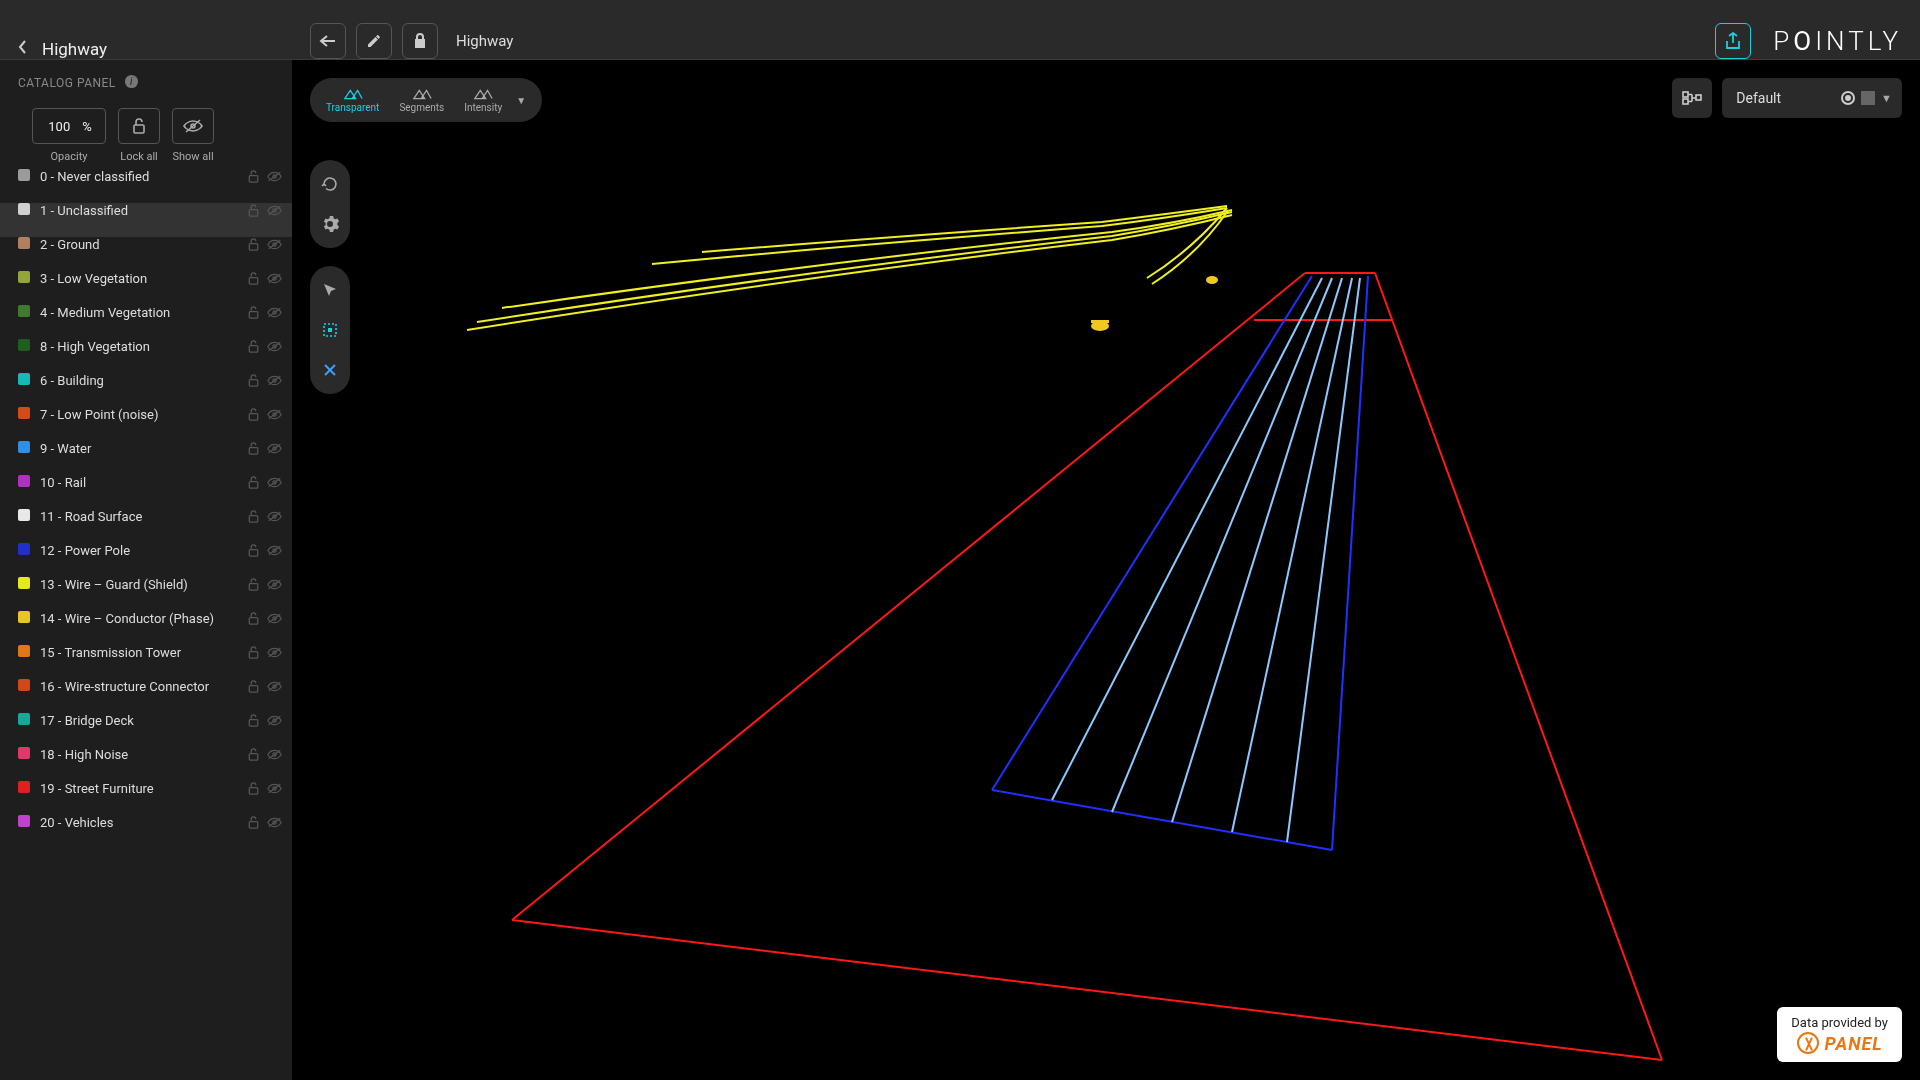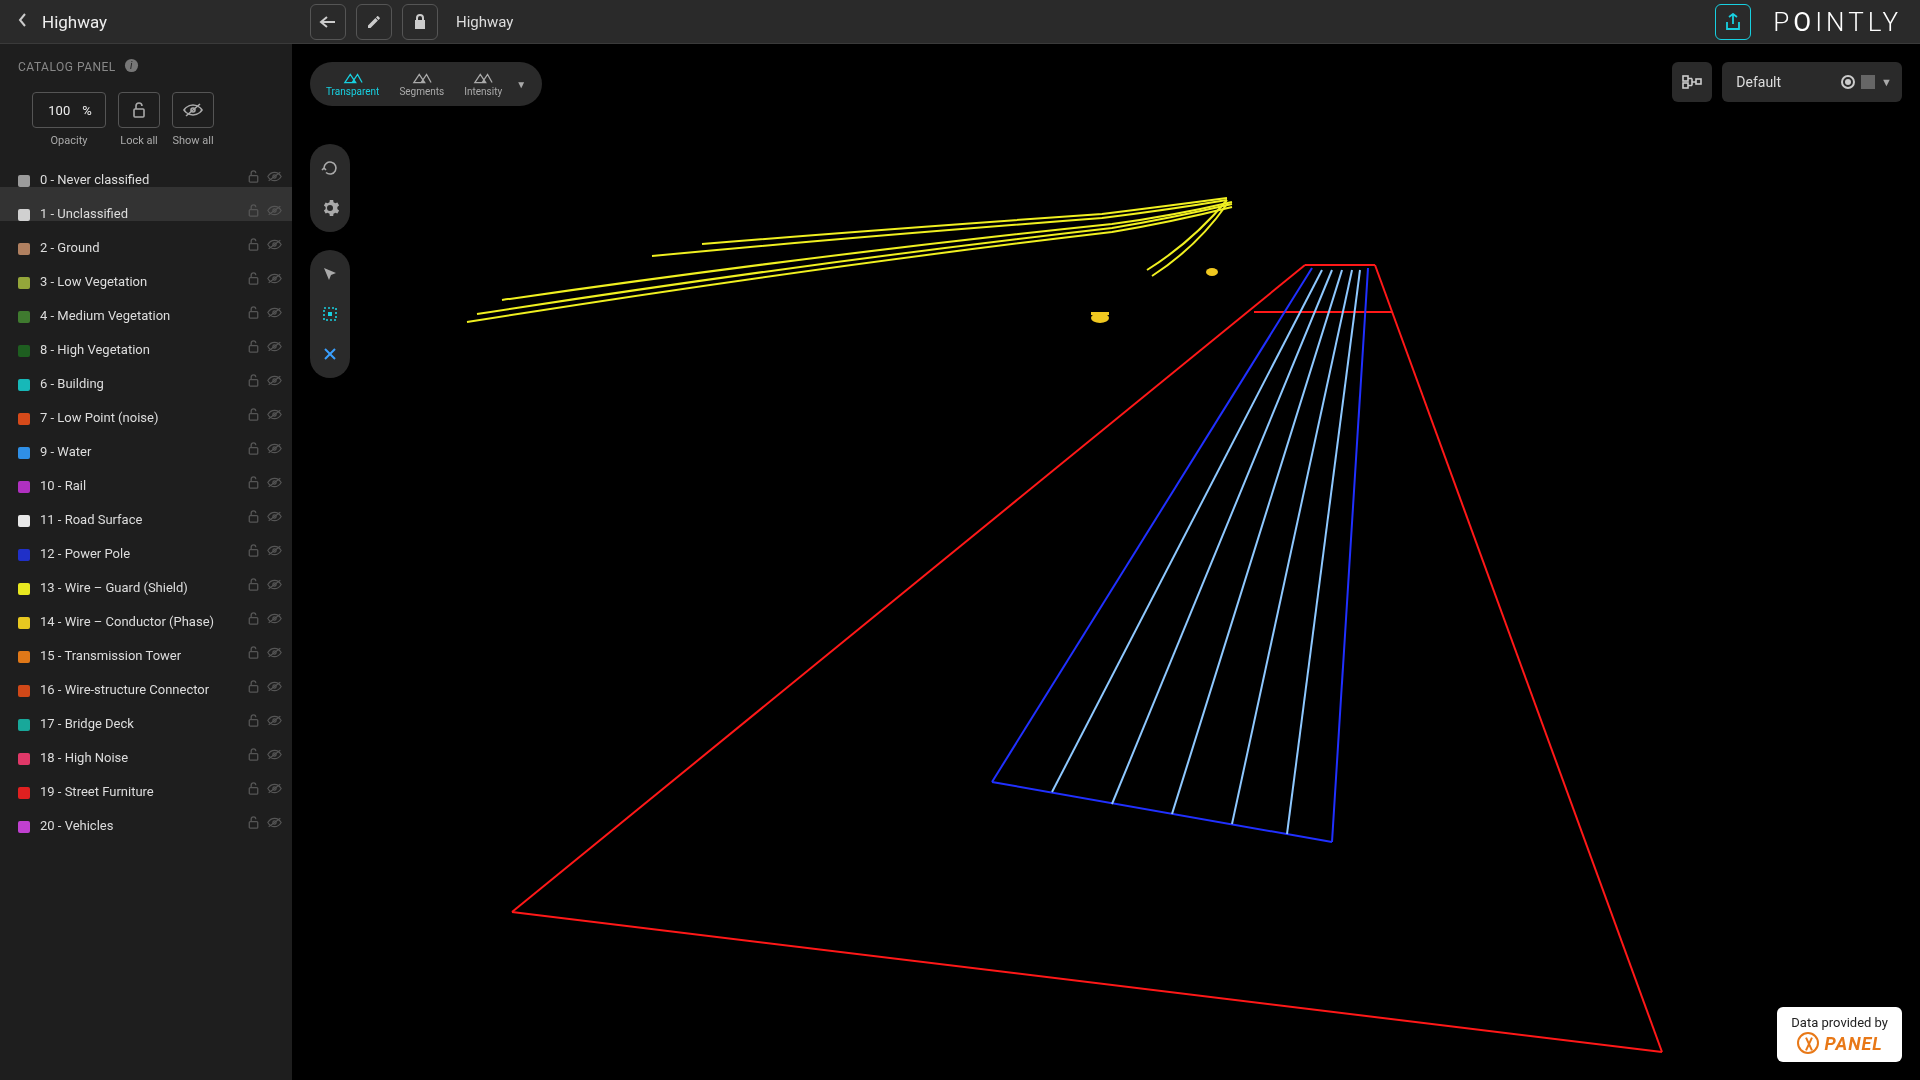--- a/index.html
+++ b/index.html
@@ -1,38 +1,38 @@
 <!DOCTYPE html>
 <html><head>
 <meta charset="utf-8">
 <style>
 * { margin:0; padding:0; box-sizing:border-box; font-family:-apple-system,BlinkMacSystemFont,"Segoe UI",Roboto,sans-serif; }
 body { background:#000; color:#e0e0e0; width:1920px; height:1080px; overflow:hidden; display:flex; flex-direction:column; }
-.header { height:44px; background:#2a2a2a; display:flex; align-items:center; padding:0 18px; border-bottom:1px solid #3a3a3a; position:relative; }
+.header { height:60px; background:#2a2a2a; display:flex; align-items:flex-end; padding:0 18px; border-bottom:1px solid #3a3a3a; position:relative; }
 .hdr-left { display:flex; align-items:center; gap:14px; width:292px; }
 .chev { cursor:pointer; color:#ccc; }
 .hdr-title { font-size:17px; color:#eee; }
 .hdr-center { display:flex; align-items:center; gap:10px; }
 .icon-btn { width:36px; height:36px; border:1px solid #555; border-radius:6px; background:#2a2a2a; display:flex; align-items:center; justify-content:center; cursor:pointer; color:#ccc; }
 .crumb { font-size:15px; color:#ddd; margin-left:8px; }
 .hdr-right { margin-left:auto; display:flex; align-items:center; gap:22px; }
 .share-btn { width:36px; height:36px; border:1px solid #18d0e0; border-radius:6px; display:flex; align-items:center; justify-content:center; color:#18d0e0; cursor:pointer; }
 .logo { font-size:26px; letter-spacing:4px; color:#fff; font-weight:300; }
 .logo b { font-weight:400; }
 .body { flex:1; display:flex; overflow:hidden; }
 .sidebar { width:292px; background:#1e1e1e; display:flex; flex-direction:column; overflow-y:auto; }
 .cat-hdr { display:flex; align-items:center; gap:8px; padding:14px 18px 10px; font-size:12px; letter-spacing:0.5px; color:#888; }
 .controls-row { display:flex; gap:12px; padding:6px 32px 6px; }
 .ctrl { display:flex; flex-direction:column; align-items:center; gap:6px; }
 .ctrl-lbl { font-size:11px; color:#aaa; }
 .opac-input { width:74px; height:36px; background:transparent; border:1px solid #555; border-radius:4px; color:#eee; text-align:center; font-size:13px; display:flex; align-items:center; justify-content:center; gap:10px; }
 .opac-val { width:26px; }
 .ctrl-btn { width:42px; height:36px; border:1px solid #555; border-radius:4px; display:flex; align-items:center; justify-content:center; cursor:pointer; color:#aaa; }
 .class-list { flex:1; }
-.class-row { height:34px; display:flex; align-items:flex-end; padding:0 10px 0 18px; font-size:13px; color:#ddd; cursor:pointer; gap:10px; }
+.class-row { height:34px; display:flex; align-items:flex-start; padding:0 10px 0 18px; font-size:13px; color:#ddd; cursor:pointer; gap:10px; }
 .class-row.sel { background:#333; }
 .swatch { width:12px; height:12px; border-radius:2px; flex:0 0 12px; }
 .row-label { flex:1; white-space:nowrap; overflow:hidden; text-overflow:ellipsis; }
 .row-icons { display:flex; gap:6px; color:#555; }
 .row-icons svg { width:15px; height:15px; }
 .viewport { flex:1; background:#000; position:relative; }
 .vp-svg { width:100%; height:100%; }
 .top-toolbar { position:absolute; top:18px; left:18px; display:flex; align-items:center; gap:14px; }
 .mode-pill { background:#2a2a2a; border-radius:22px; height:44px; display:flex; align-items:center; padding:0 16px; gap:20px; }
 .mode-item { display:flex; flex-direction:column; align-items:center; gap:1px; font-size:10px; color:#aaa; cursor:pointer; }

